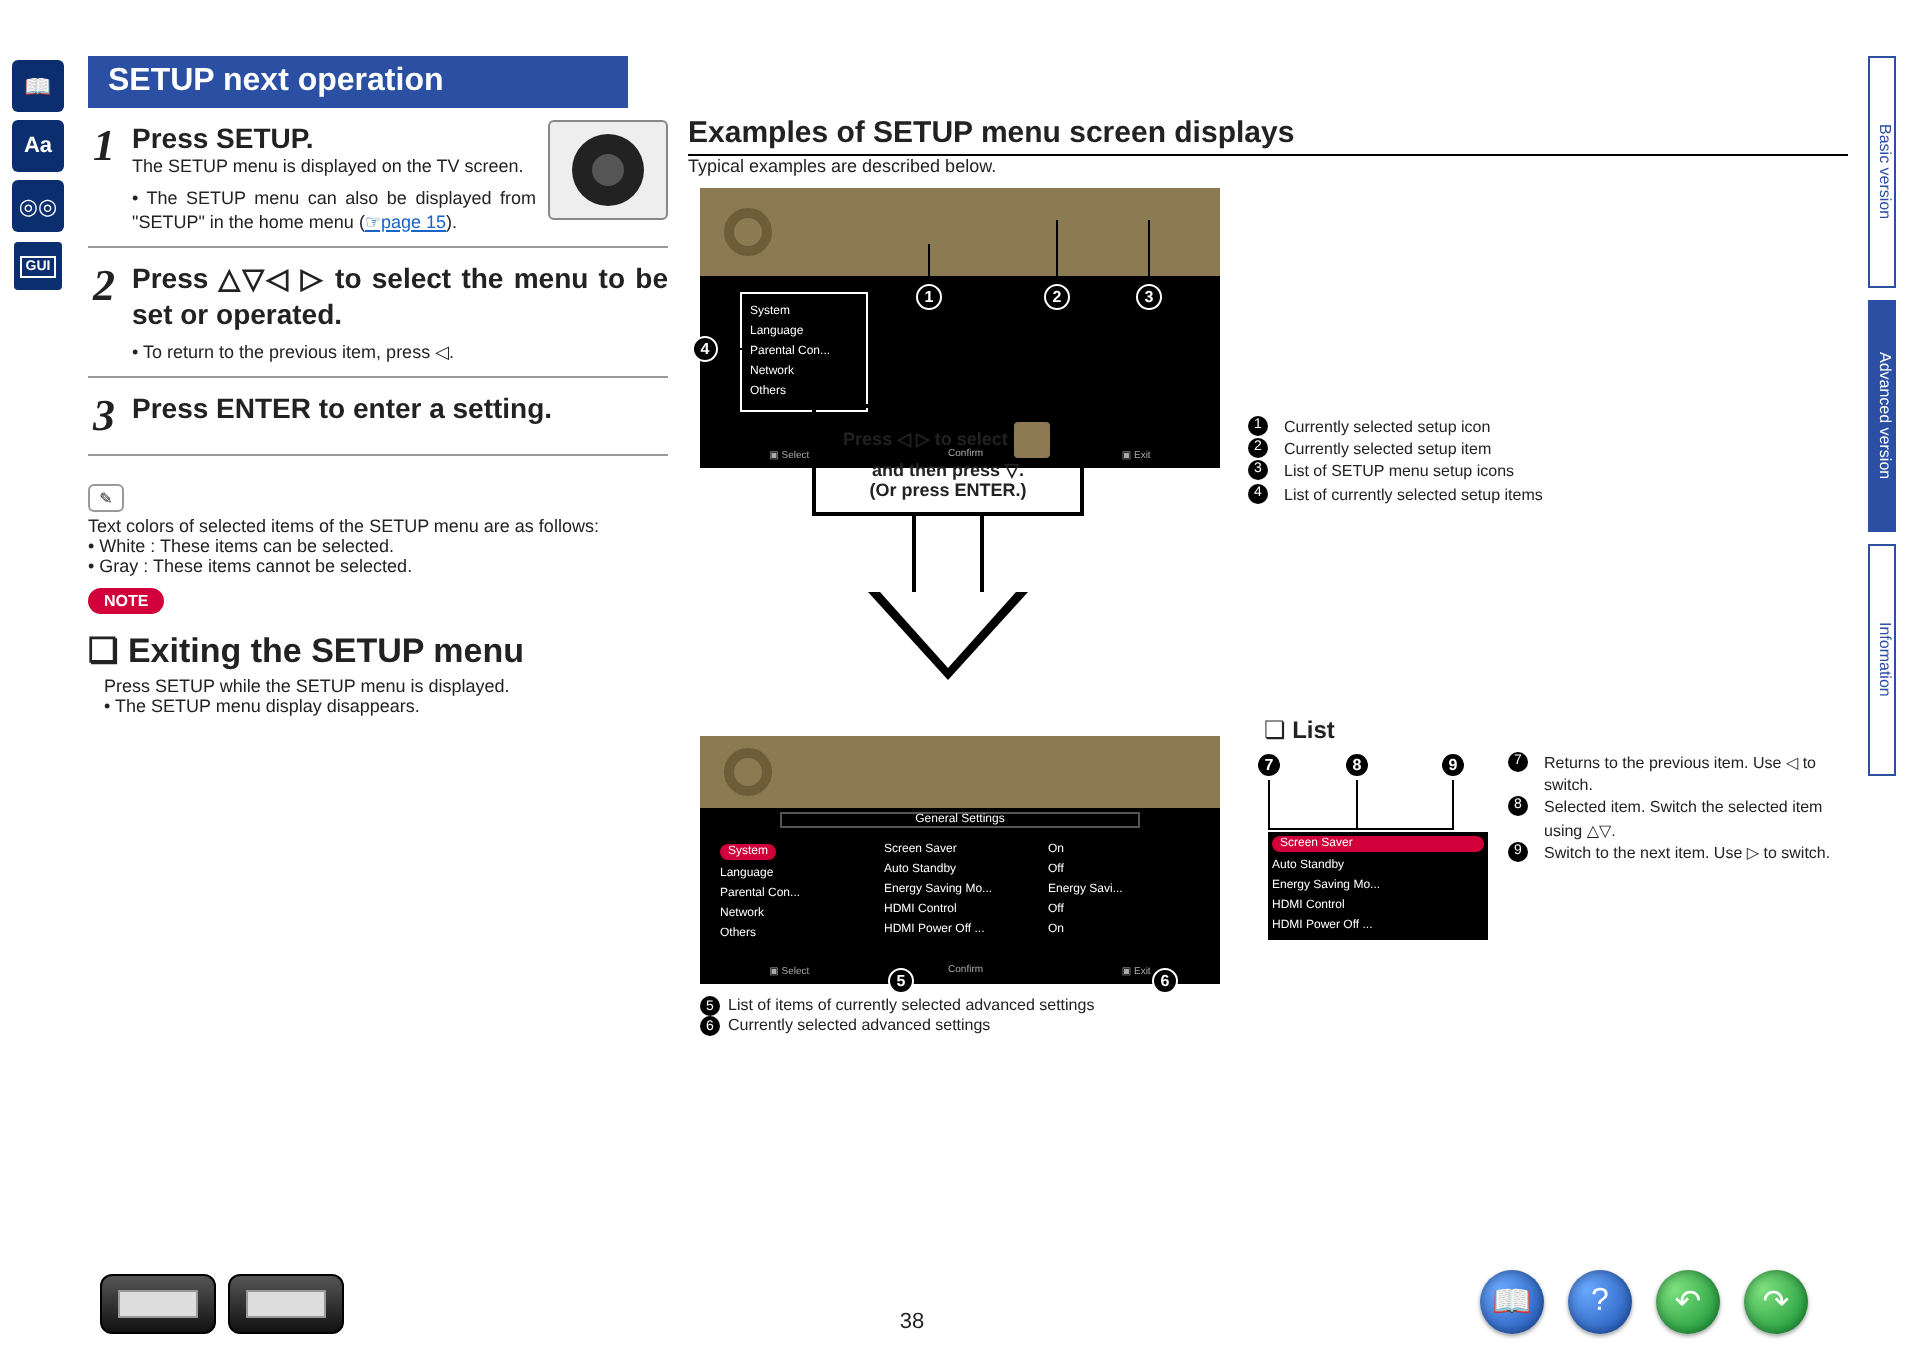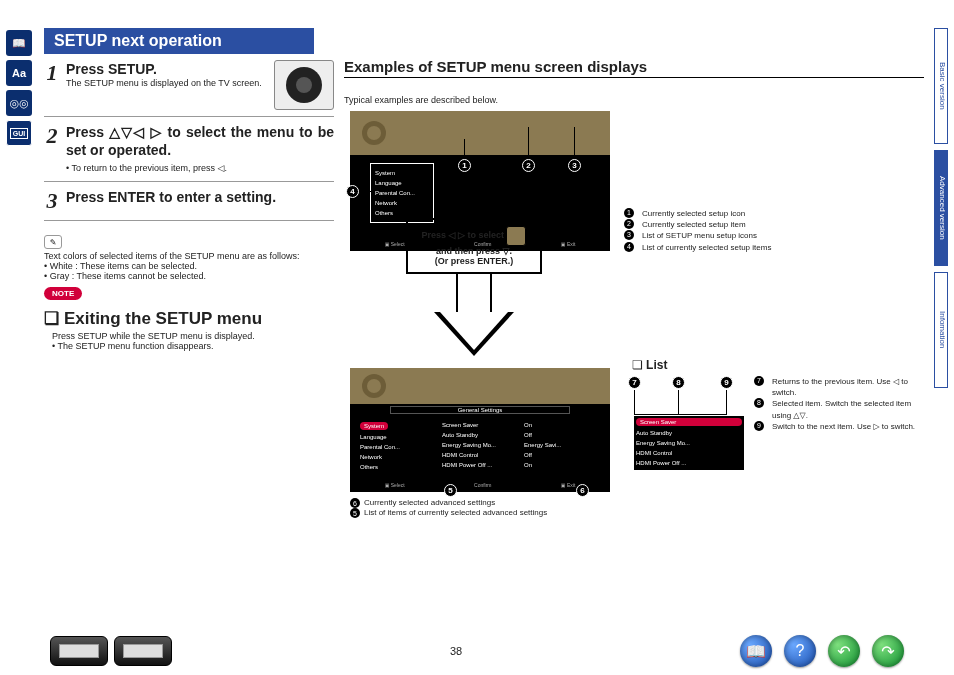--- a/index.html
+++ b/index.html
@@ -78,21 +78,21 @@
   .sub-h{font-weight:bold;font-size:17px;margin-top:8px;}
   .link{color:#1863c7;text-decoration:underline;cursor:pointer;}
   .tri{font-family:inherit;}
 
   
   .right-col {
     position: absolute;
     left: 344px; top: 58px;
     width: 580px;
   }
-  .h2 { font-size:15px; font-weight:bold; border-bottom:1px solid #000; padding-bottom:2px; margin-bottom:17px;}
+  .h2 { font-size:15px; font-weight:bold; border-bottom:1px solid #000; padding-bottom:2px; margin-bottom:0;}
   .h3 { font-size:12px; font-weight:bold; margin-top:4px;}
   .h3::before{content:"❏ "; font-weight:normal;}
   
   
   .screen {
     width:260px; background:#000; color:#fff; margin-top:6px;
     font-size:6px; position:relative;
   }
   .screen-top { height:44px; background:#8b7a52; display:flex; align-items:center; gap:10px; padding-left:12px;}
   .big-gear{width:24px;height:24px;background:#6d5d38;border-radius:50%;position:relative;}
@@ -139,21 +139,21 @@
   .list-box .hl{background:#d1003a;border-radius:6px;padding:1px 4px;margin-bottom:2px;}
   .list-box div{padding:2px 0;}
   .list-markers{position:relative;height:16px;}
 
   
   .right-tabs{position:absolute;right:6px;top:28px;width:14px;height:360px;display:flex;flex-direction:column;gap:6px;}
   .vtab{border:1px solid #2b4fa2;width:14px;flex:1;writing-mode:vertical-rl;text-align:center;font-size:8px;padding:6px 0;color:#2b4fa2;}
   .vtab.active{background:#2b4fa2;color:#fff;}
 
   
-  .footer{position:absolute;bottom:8px;left:0;right:0;display:flex;align-items:center;justify-content:space-between;padding:0 50px;}
+  .footer{position:absolute;bottom:8px;left:0;right:0;display:flex;align-items:flex-end;justify-content:space-between;padding:0 50px;}
   .foot-left{display:flex;gap:6px;}
   .dev-btn{width:58px;height:30px;background:linear-gradient(#555,#111);border:1px solid #000;border-radius:6px;display:flex;align-items:center;justify-content:center;}
   .dev-inner{width:40px;height:14px;background:#ddd;border:1px solid #999;}
   .foot-right{display:flex;gap:12px;}
   .circ-btn{width:32px;height:32px;border-radius:50%;display:flex;align-items:center;justify-content:center;font-size:16px;color:#fff;box-shadow:inset 0 0 6px rgba(0,0,0,.4),0 1px 2px rgba(0,0,0,.4);cursor:pointer;}
   .c-blue{background:radial-gradient(circle at 30% 30%,#6aa8ff,#1a4fb0);}
   .c-green{background:radial-gradient(circle at 30% 30%,#7ee07e,#0e8f2f);}
   .pagenum{font-size:11px;}
 </style>
 </head>
@@ -173,20 +173,21 @@
   <div class="title-bar">SETUP next operation</div>
 
   <div class="step">
     <div class="stepnum">1</div>
     <div class="stepbody">
       <div class="remote">
             <div class="remote-inner"></div>
           </div>
       <div class="jus"><b>Press SETUP.</b><br>
       <span>The SETUP menu is displayed on the TV screen.</span></div>
+      <div class="jus" style="margin-top:4px;">• <span>The SETUP menu can also be displayed from "SETUP" in the home menu (</span><span class="link">☞page 15</span><span>).</span></div>
     </div>
   </div>
   <hr class="sep">
   <div class="step">
     <div class="stepnum">2</div>
     <div class="stepbody jus">
       <b>Press △▽◁ ▷ to select the menu to be set or operated.</b>
       <div style="margin-top:4px;">• <span class="tri">To return to the previous item, press ◁.</span></div>
     </div>
   </div>
@@ -201,21 +202,21 @@
   <div style="margin-top:2px;">
     <span>Text colors of selected items of the SETUP menu are as follows:</span><br>
     <span>• White : These items can be selected.</span><br>
     <span>• Gray : These items cannot be selected.</span>
   </div>
   <div class="note-badge">NOTE</div>
 
   <div class="sub-h">❏ <span>Exiting the SETUP menu</span></div>
   <div style="padding-left:8px;margin-top:2px;">
     <span>Press SETUP while the SETUP menu is displayed.</span><br>
-    <span>• The SETUP menu function disappears.</span>
+    <span>• The SETUP menu display disappears.</span>
   </div>
 </div>
 
 <div class="right-col">
   <div class="h2">Examples of SETUP menu screen displays</div>
   <div>Typical examples are described below.</div>
 
   
   <div class="screen1-wrap" style="margin-left:6px;">
     <div class="screen" style="height:140px;">
@@ -262,21 +263,21 @@
           <span class="num-circ">3</span>
           <span>List of SETUP menu setup icons</span>
         </div>
     <div class="row">
           <span class="num-circ">4</span>
           <span>List of currently selected setup items</span>
         </div>
   </div>
 
   
-  <div class="arrow-box" style="top:160px;">
+  <div class="arrow-box" style="top:144px;">
     <div style="display:flex;align-items:flex-start;justify-content:center;gap:2px;">
       <div class="arrow-txt">
         <span>Press ◁ ▷ to select</span> <span class="brown-sq"></span><br>
         <span>and then press ▽.</span><br>
         <span>(Or press ENTER.)</span>
       </div>
     </div>
     <div class="big-arrow">
       <div class="shaft"></div>
           <div class="head"></div>
@@ -319,26 +320,26 @@
         <span>Confirm</span>
         <span>▣ <span>Exit</span></span>
       </div>
     </div>
     <span class="marker" style="left:94px;top:116px;">5</span>
     <span class="marker" style="left:226px;top:116px;">6</span>
     <div class="call-line" style="left:100px;top:110px;width:1px;height:6px;"></div>
     <div class="call-line" style="left:232px;top:110px;width:1px;height:6px;"></div>
     <div style="margin-top:6px;font-size:8px;">
       <div class="row" style="display:flex;gap:4px;">
+            <span class="num-circ">5</span>
+            <span>List of items of currently selected advanced settings</span>
+          </div>
+      <div class="row" style="display:flex;gap:4px;">
             <span class="num-circ">6</span>
             <span>Currently selected advanced settings</span>
-          </div>
-      <div class="row" style="display:flex;gap:4px;">
-            <span class="num-circ">5</span>
-            <span>List of items of currently selected advanced settings</span>
           </div>
     </div>
   </div>
 
   
   <div class="list-panel">
     <div class="h3" style="position:absolute;top:-102px;left:-2px;">List</div>
     <div class="list-markers" style="position:absolute;top:-80px;left:-6px;width:124px;">
       <span class="marker" style="left:0;top:0;">7</span>
       <span class="marker" style="left:44px;top:0;">8</span>

